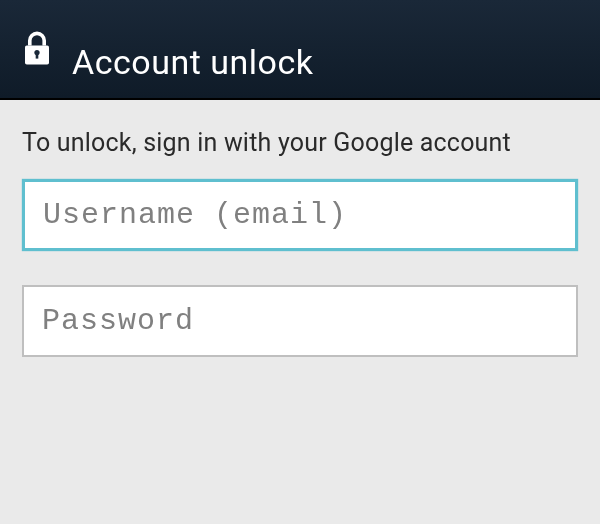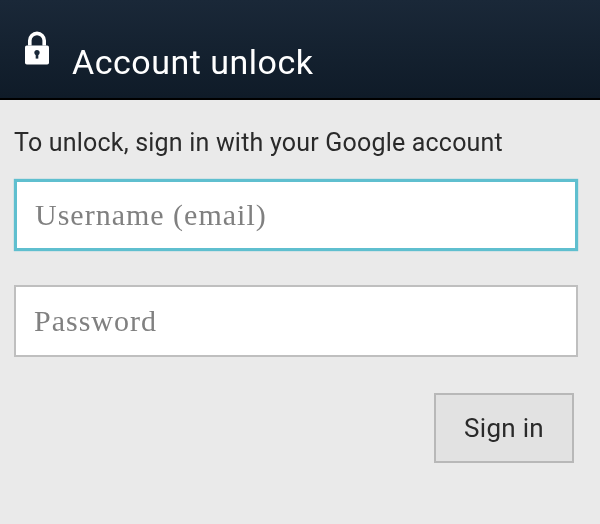--- a/index.html
+++ b/index.html
@@ -29,38 +29,38 @@
       flex-shrink: 0;
     }
     .header-title {
       color: #ffffff;
       font-size: 34px;
       font-weight: 400;
       letter-spacing: 0.5px;
       margin-top: 25px;
     }
     .content {
-      padding: 28px 22px 22px 14px;
+      padding: 28px 22px 22px 22px;
     }
     .instruction {
       color: #2a2a2a;
       font-size: 25px;
       font-weight: 400;
       margin-bottom: 22px;
       letter-spacing: 0.2px;
     }
     .input-field {
       width: 100%;
       height: 72px;
       background: #ffffff;
       border: 2px solid #bfbfbf;
       font-size: 30px;
       color: #7a7a7a;
       padding: 0 18px;
-      font-family: Liberation Serif, serif;
+      font-family: Liberation Mono, monospace;
       outline: none;
       letter-spacing: 1px;
     }
     .input-field.focused {
       border: 3px solid #5fbfcf;
       box-shadow: 0 0 1px #5fbfcf;
     }
     .input-field::placeholder {
       color: #808080;
       letter-spacing: 1px;
@@ -102,16 +102,13 @@
 
 <div class="content">
   <div class="instruction">To unlock, sign in with your Google account</div>
 
   <input type="text" class="input-field focused" placeholder="Username (email)" style="">
 
   <div class="input-gap"></div>
 
   <input type="password" class="input-field" placeholder="Password" style="">
 
-  <div class="button-row">
-    <button class="signin-button">Sign in</button>
-  </div>
 </div>
 
 </body></html>

